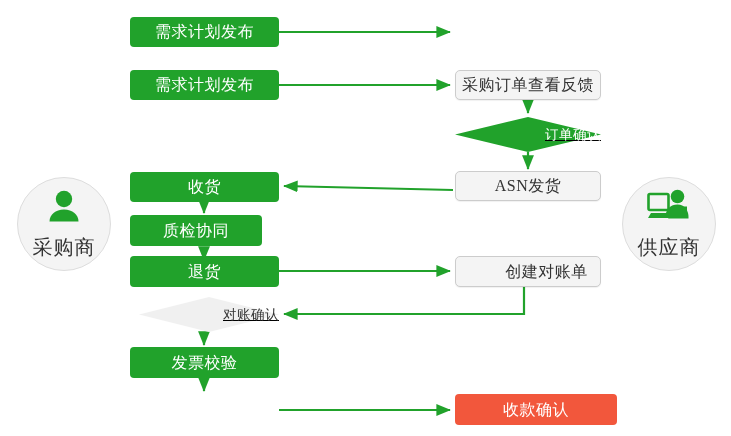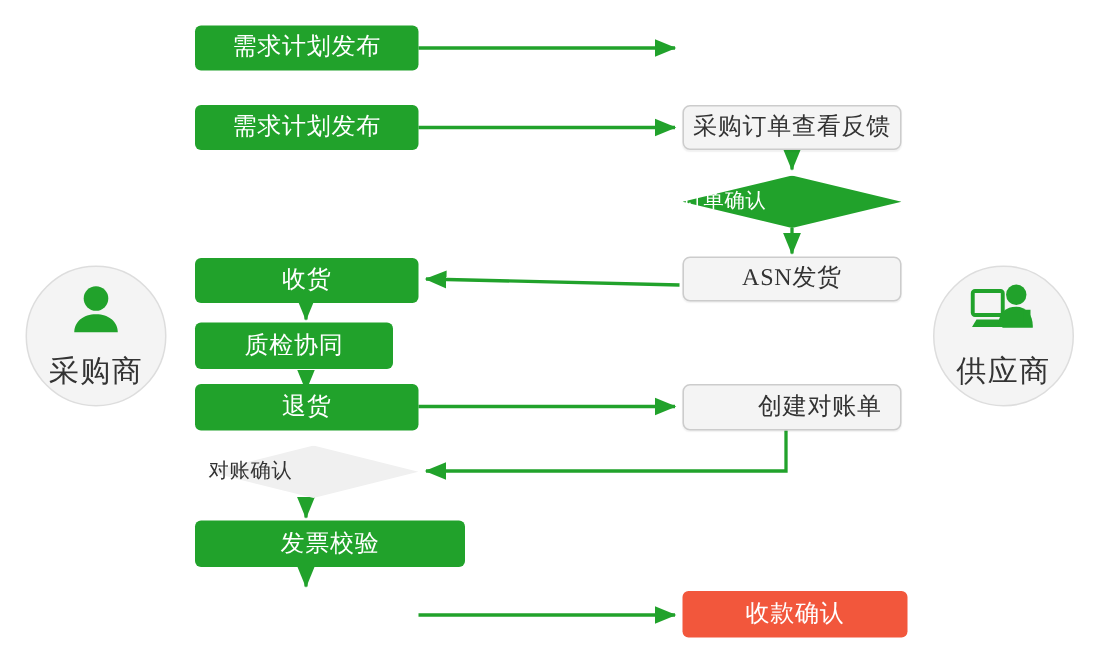--- a/index.html
+++ b/index.html
@@ -48,26 +48,27 @@
     background: #f2573c;
     color: #ffffff;
     border-radius: 4px;
   }
 
   
   .diamond {
     position: absolute;
     display: flex;
     align-items: center;
-    justify-content: flex-start;
+    justify-content: flex-end;
     font-size: 13.5px;
     line-height: 1;
     letter-spacing: 0.5px;
     white-space: nowrap;
     user-select: none;
+    text-decoration: underline;
   }
   .diamond .dshape {
     position: absolute;
     inset: 0;
     clip-path: polygon(50% 0%, 100% 50%, 50% 100%, 0% 50%);
   }
   .diamond-green .dshape { background: #21a22b; }
   .diamond-green .dlabel { color: #ffffff; }
   .diamond-plain .dshape {
     background: #f0f0f0;
@@ -196,18 +197,18 @@
 
   <div class="node node-green" style="left:130px; top:256px; width:149px; height:31px;">退货</div>
 
   <div class="node node-plain" style="left:455px; top:256px; width:146px; height:31px;padding-left:37px;">创建对账单</div>
 
   <div class="diamond diamond-plain" style="left:139px; top:297px; width:140px; height:35px;">
     <span class="dshape"></span>
     <span class="dlabel">对账确认</span>
   </div>
 
-  <div class="node node-green" style="left:130px; top:347px; width:180px; height:31px;">发票校验</div>
-
-
-  <div class="node node-red" style="left:455px; top:394px; width:150px; height:31px;">收款确认</div>
+  <div class="node node-green" style="left:130px; top:347px; width:149px; height:31px;">发票校验</div>
+
+
+  <div class="node node-red" style="left:455px; top:394px; width:162px; height:31px;">收款确认</div>
 
 </div>
 
 </body></html>

